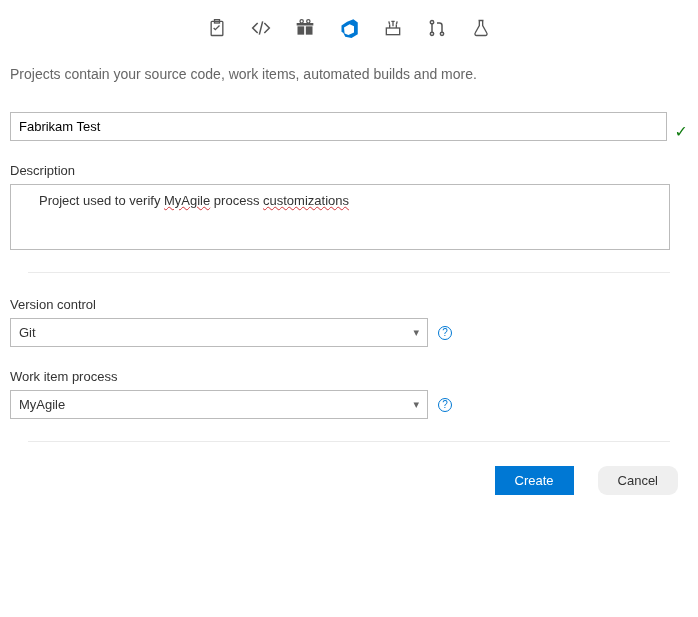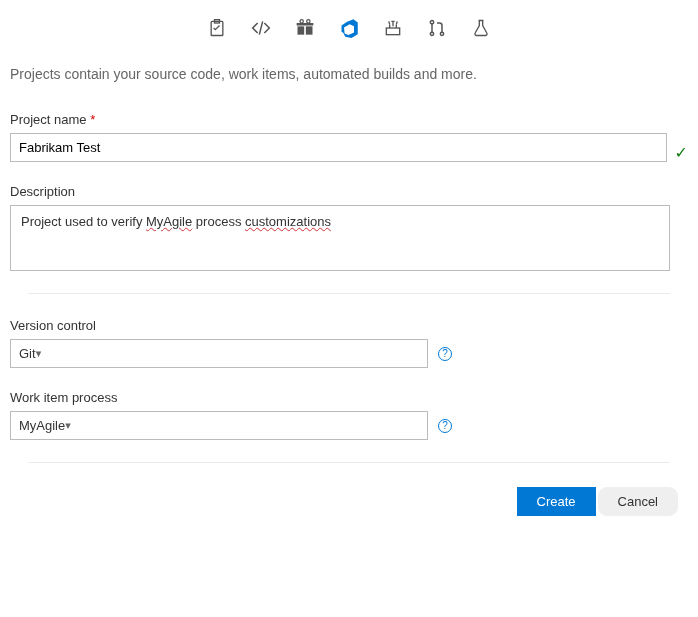--- a/index.html
+++ b/index.html
@@ -57,53 +57,53 @@
     .name-input { width: 660px; }
     .checkmark { color: #107c10; font-size: 16px; }
     .underline-word {
       text-decoration: underline;
       text-decoration-color: #d13438;
       text-decoration-style: wavy;
       text-decoration-thickness: 1px;
     }
     .desc-box {
       border: 1px solid #bbb;
-      padding: 8px 10px;
+      padding: 8px 28px;
       font-size: 13px;
       min-height: 66px;
       width: 660px;
     }
     .hr {
       border: none;
       border-top: 1px solid #eaeaea;
       margin: 8px 18px 24px;
     }
     .select-row { display: flex; align-items: center; gap: 10px; }
     .select {
       width: 418px;
       display: flex;
-      justify-content: flex-start;
+      justify-content: space-between;
       align-items: center;
       cursor: pointer;
     }
     .chevron { color: #666; font-size: 11px; }
     .help {
       width: 14px; height: 14px;
       border: 1px solid #0078d4;
       color: #0078d4;
       border-radius: 50%;
       font-size: 10px;
       display: inline-flex;
       align-items: center; justify-content: center;
       cursor: pointer;
     }
     .footer {
       display: flex;
       justify-content: flex-end;
-      gap: 2px;
+      gap: 24px;
       margin-top: 24px;
       padding-right: 10px;
     }
     .btn {
       padding: 7px 20px;
       font-size: 13px;
       font-family: inherit;
       border: none;
       cursor: pointer;
     }
@@ -159,24 +159,20 @@
     <svg viewBox="0 0 24 24" fill="none" stroke="currentColor" stroke-width="1.6">
         <path d="M9 3h6M10 3v6l-5 9a2 2 0 0 0 2 3h10a2 2 0 0 0 2-3l-5-9V3"></path>
       </svg>
   </span>
 </div>
 
 <div class="content">
   <p class="subtitle">Projects contain your source code, work items, automated builds and more.</p>
 
   <div class="field">
-    <label class="field-label">
-      <span>Project name</span>
-      <span class="req">*</span>
-    </label>
     <div class="input-row">
       <input type="text" class="name-input" value="Fabrikam Test" style="">
       <span class="checkmark">✓</span>
     </div>
   </div>
 
   <div class="field">
     <label class="field-label">Description</label>
     <div class="desc-box" contenteditable="true" style=""><span>Project used to verify </span><span class="underline-word">MyAgile</span><span> process </span><span class="underline-word">customizations</span></div>
   </div>

